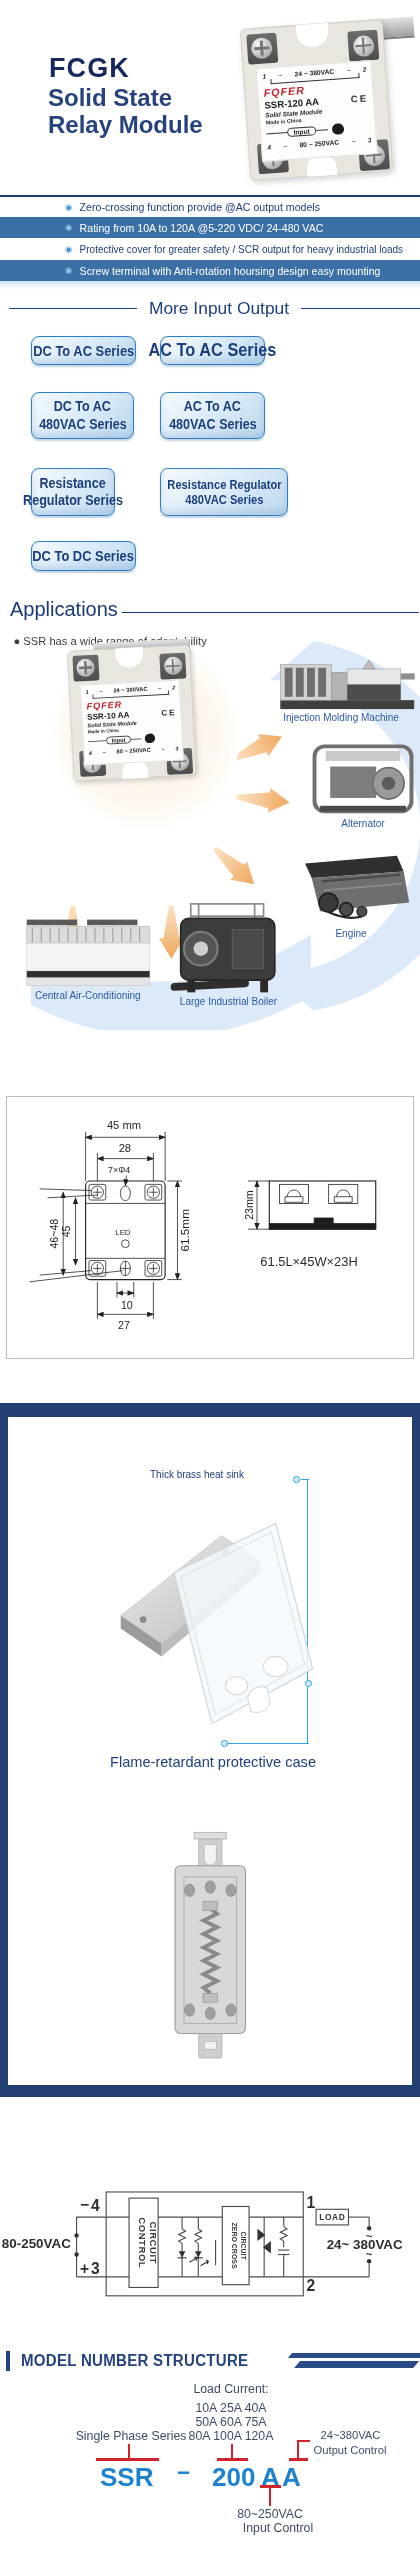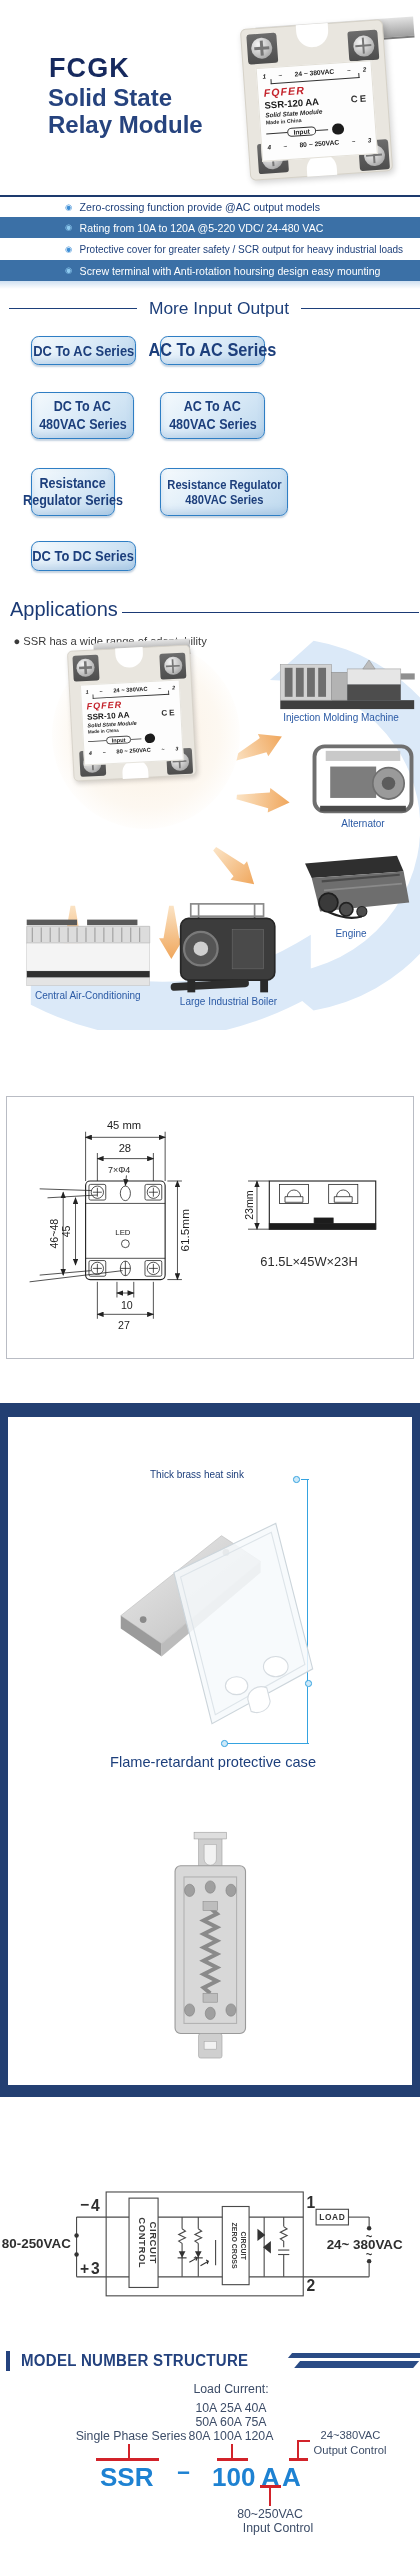--- a/index.html
+++ b/index.html
@@ -575,21 +575,21 @@
   <div class="rline" style="left:128px;top:2444px;width:1.7px;height:15.7px"></div>
   <div class="rline" style="left:96px;top:2458px;width:63px;height:2.8px"></div>
   <div class="rline" style="left:231px;top:2444px;width:1.7px;height:15.7px"></div>
   <div class="rline" style="left:217px;top:2458px;width:31px;height:2.8px"></div>
   <div class="rline" style="left:297px;top:2440px;width:13.4px;height:1.7px"></div>
   <div class="rline" style="left:297px;top:2440px;width:1.7px;height:19.6px"></div>
   <div class="rline" style="left:289px;top:2458px;width:19px;height:2.8px"></div>
 
   <div class="mn-code" style="left:100px;top:2462px">SSR</div>
   <div class="mn-code" style="left:177px;top:2460px;font-size:22.4px">−</div>
-  <div class="mn-code" style="left:212px;top:2462px">100</div>
+  <div class="mn-code" style="left:212px;top:2462px">200</div>
   <div class="mn-code" style="left:261px;top:2462px">A</div>
   <div class="mn-code" style="left:282px;top:2462px">A</div>
 
   <div class="rline" style="left:260px;top:2485px;width:21px;height:2.8px"></div>
   <div class="rline" style="left:269px;top:2488px;width:1.7px;height:18px"></div>
   <div class="mn-txt" style="left:228px;top:2507px;width:84px">80~250VAC</div>
   <div class="mn-txt" style="left:236px;top:2521px;width:84px">Input Control</div>
 
 </div>
 

